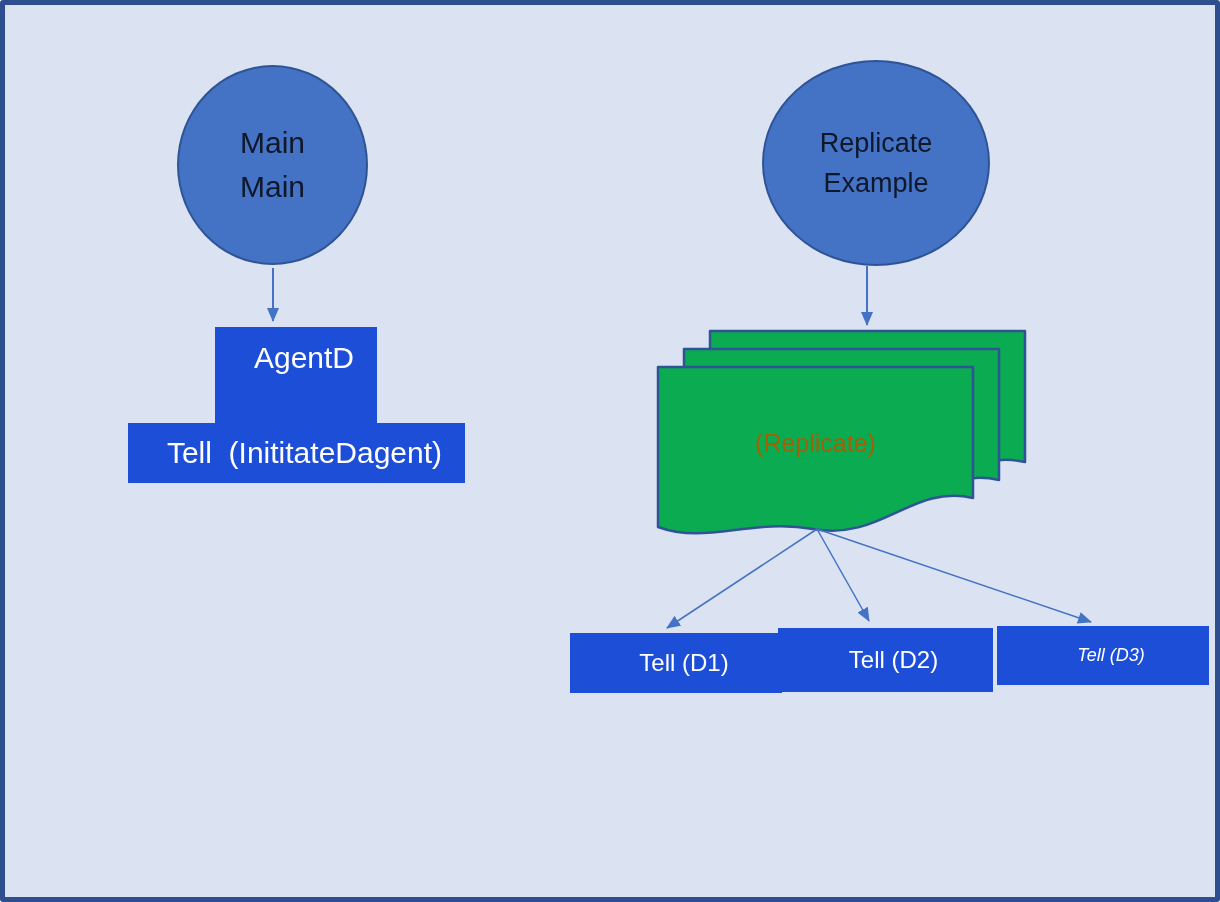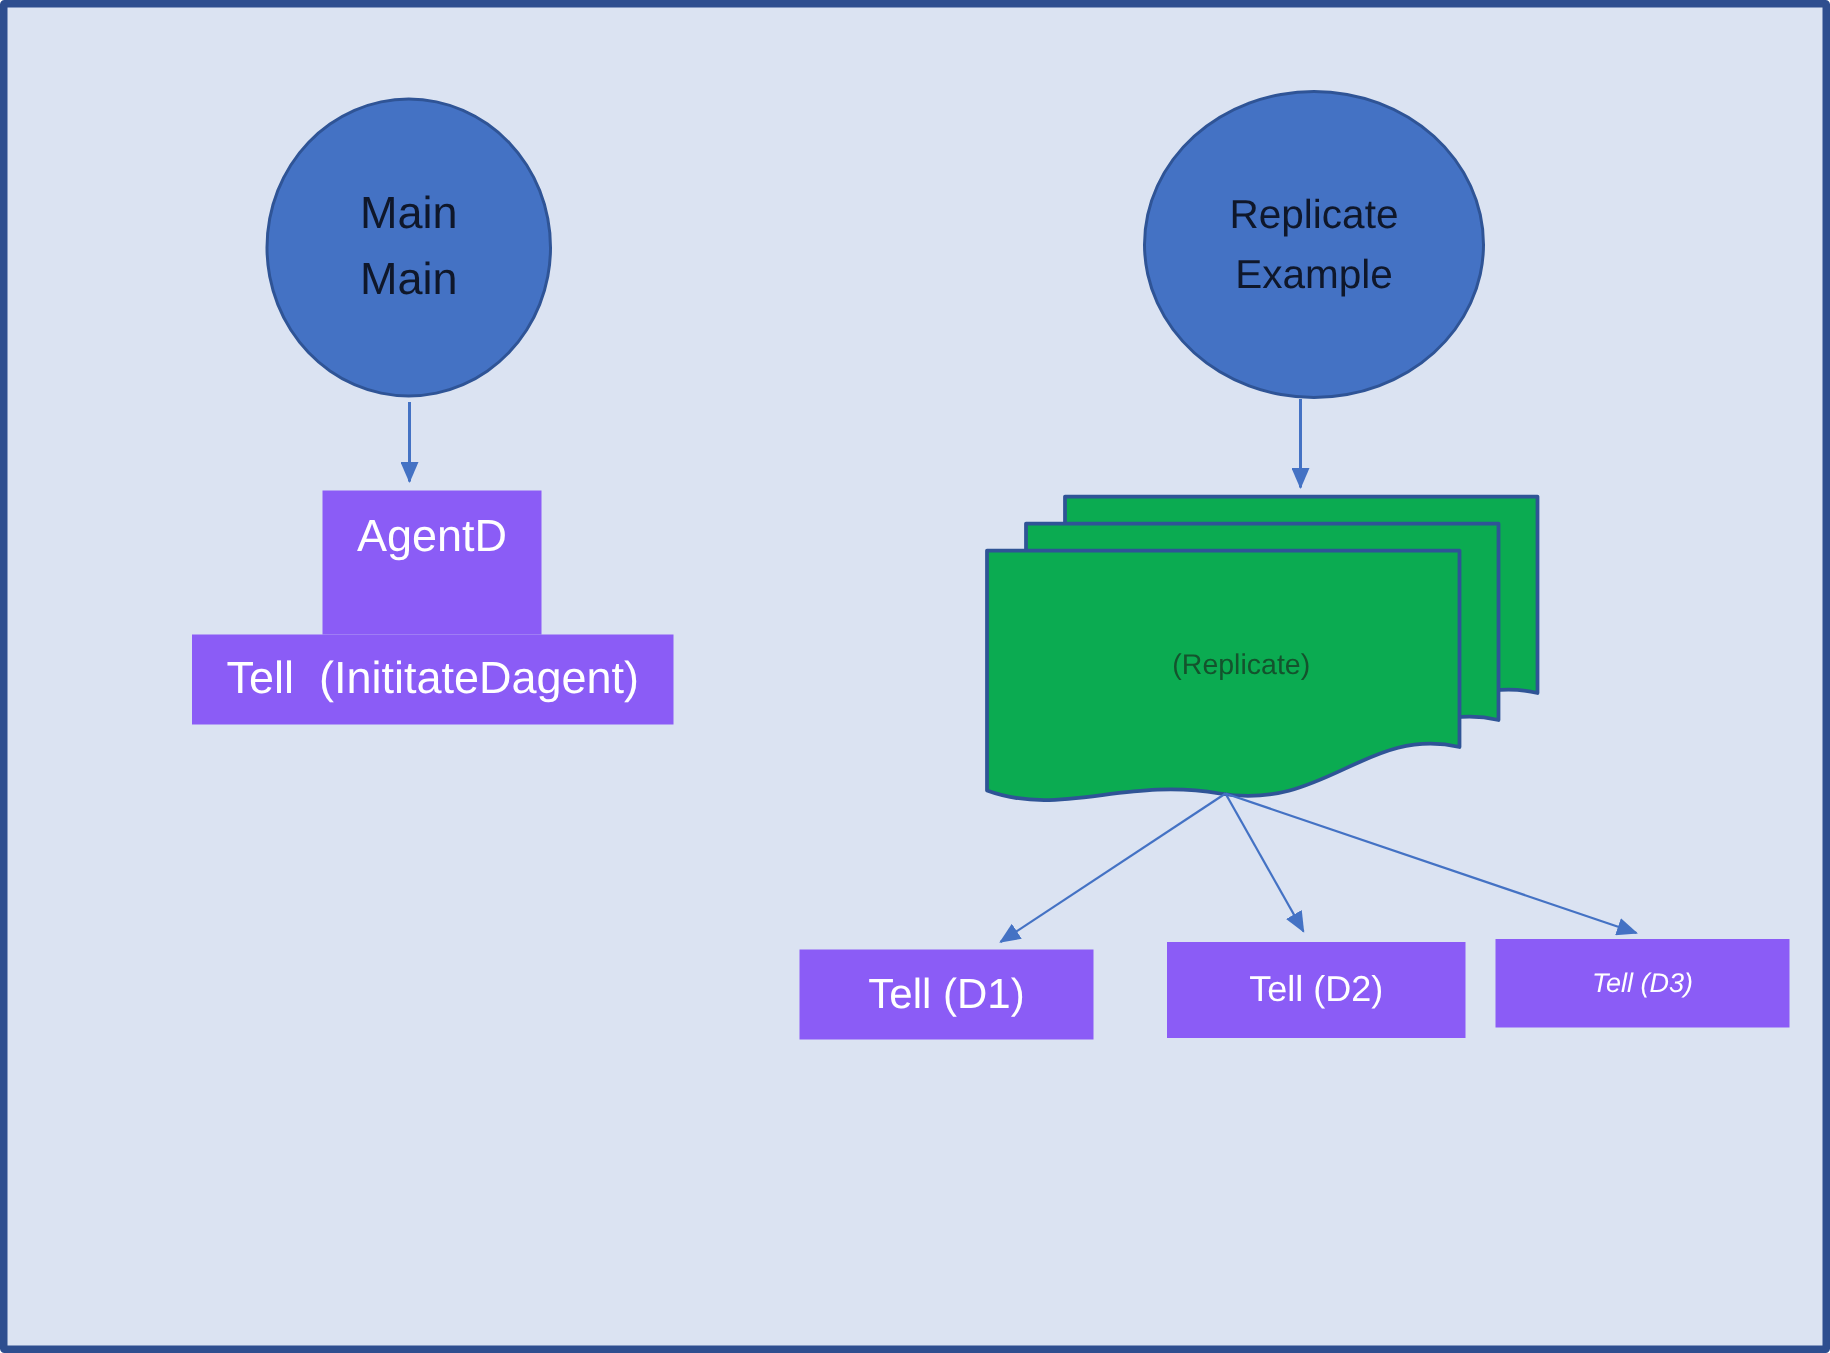--- a/index.html
+++ b/index.html
@@ -42,46 +42,46 @@
     justify-content: center;
     color: #0f172a;
     text-align: center;
   }
   .circle-main  { left: 172px; top: 60px;  width: 191px; height: 200px; font-size: 30px; line-height: 44px; }
   .circle-repl  { left: 757px; top: 55px;  width: 228px; height: 206px; font-size: 27px; line-height: 40px; }
 
   .gbox {
     position: absolute;
     z-index: 2;
-    background: #8b5cf6;
+    background: #1d4ed8;
     color: #ffffff;
     display: flex;
     align-items: center;
     justify-content: center;
     text-align: center;
+    padding-left: 16px;
   }
   .agentd   { left: 210px; top: 322px; width: 146px; height: 96px; font-size: 30px; align-items: flex-start; padding-top: 0; }
   .agentd span { margin-top: 14px; }
   .tell-left { left: 123px; top: 418px; width: 321px; height: 60px; font-size: 30px; }
   .tell-left span { white-space: pre; }
-  .tell-d1  { left: 528px; top: 628px; width: 196px; height: 60px; font-size: 28px; text-align: right; }
+  .tell-d1  { left: 565px; top: 628px; width: 196px; height: 60px; font-size: 24px; text-align: right; }
   .tell-d2  { left: 773px; top: 623px; width: 199px; height: 64px; font-size: 24px; }
   .tell-d3  { left: 992px; top: 621px; width: 196px; height: 59px; font-size: 18px; font-style: italic; }
 
   .doc-label {
     position: absolute;
     z-index: 2;
     left: 653px; top: 366px;
     width: 315px; height: 145px;
     display: flex;
     align-items: center;
     justify-content: center;
-    color: #14532d;
-    font-size: 19px;
-    margin-left: 12px;
+    color: #a16207;
+    font-size: 25px;
   }
 </style>
 </head>
 <body>
 
 <div class="canvas">
 
   <svg class="layer docs-layer" viewBox="0 0 1220 902">
     <g fill="#0bab51" stroke="#2f5496" stroke-width="2.5" stroke-linejoin="round">
       <path transform="translate(52,-36)" d="M 653 362 L 968 362 L 968 493 C 906 479 878 536 808 524 C 745 513 702 540 653 522 Z"></path>

